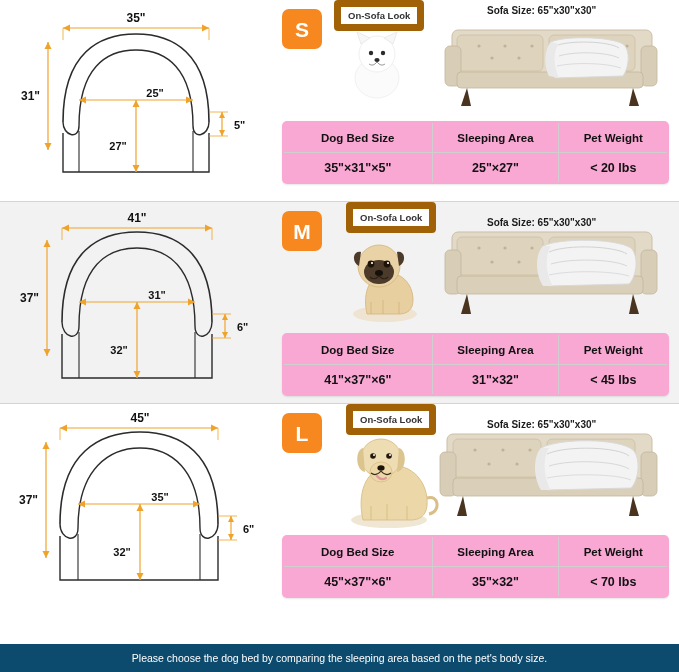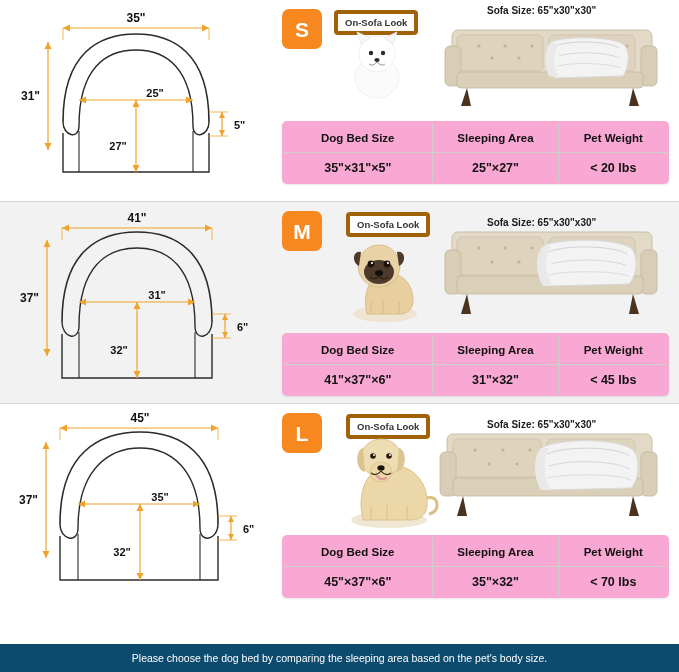--- a/index.html
+++ b/index.html
@@ -74,23 +74,23 @@
     font-weight: bold;
     display: flex;
     align-items: center;
     justify-content: center;
     line-height: 1;
   }
 
   .onsofa {
     position: absolute;
     left: 62px;
-    top: 10px;
+    top: 0;
     background: #ffffff;
-    border: 4px solid #a16207;
+    border: 7px solid #a16207;
     border-radius: 4px;
     padding: 3px 7px;
     font-size: 9.5px;
     color: #333333;
     font-weight: bold;
     white-space: nowrap;
   }
   .sofasize {
     position: absolute;
     top: 5px;

